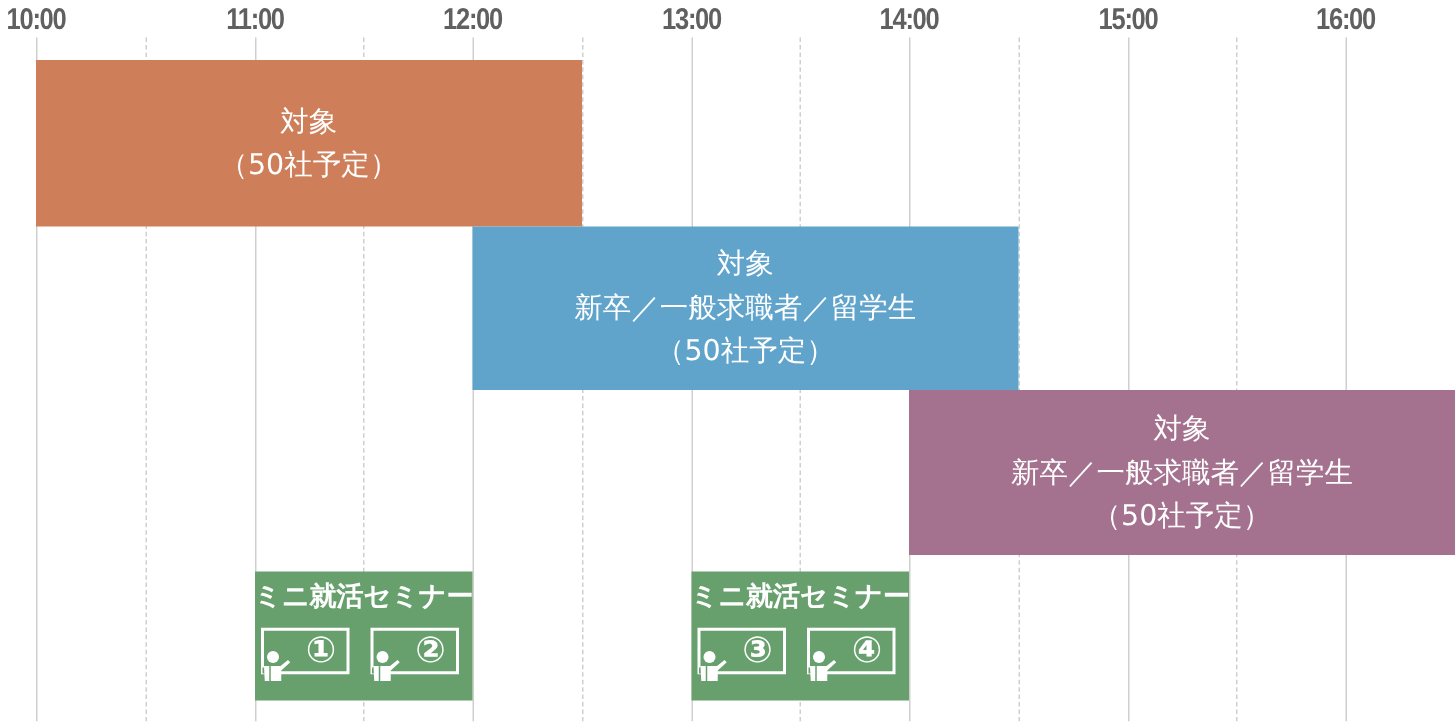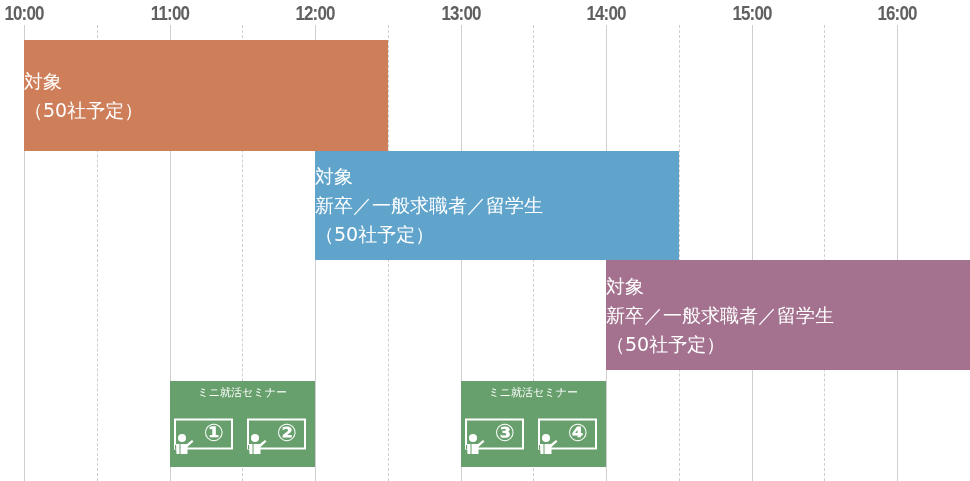--- a/index.html
+++ b/index.html
@@ -6,26 +6,26 @@
   body { width: 970px; height: 481px; position: relative; overflow: hidden;
          font-family: "DejaVu Sans", "Liberation Sans", sans-serif; }
   #stage { position: absolute; left: 0; top: 0; width: 865px; height: 481px; }
   .hour-label { position: absolute; top: 2px; width: 80px; margin-left: -40px; text-align: center;
                 font-family: "Liberation Sans", sans-serif; font-weight: bold; font-size: 20px;
                 color: #606060; letter-spacing: -1px; transform: scaleX(0.85); }
   .vline { position: absolute; top: 25px; bottom: 0; width: 0; }
   .vline.solid { border-left: 1px solid #cfcfcf; }
   .vline.dashed { border-left: 1px dashed #cfcfcf; }
   .block { position: absolute; color: #ffffff; display: flex; flex-direction: column;
-           align-items: flex-start; justify-content: center; text-align: center;
+           align-items: center; justify-content: center; text-align: center;
            font-size: 19px; line-height: 29px; box-sizing: border-box; }
   .block .line { white-space: nowrap; }
   .seminar { position: absolute; background: #67a06d; box-sizing: border-box; }
   .seminar-title { position: absolute; left: 0; right: 0; top: 4px; text-align: center;
-                   color: #ffffff; font-weight: normal; font-size: 11px; white-space: nowrap; }
+                   color: #ffffff; font-weight: bold; font-size: 18px; white-space: nowrap; }
   .board { position: absolute; top: 37px; width: 60px; height: 35px; }
   .board svg { display: block; }
 </style>
 </head>
 <body>
 
 <div id="stage">
     <div class="vline solid" style="left: 24px;"></div>
     <div class="vline dashed" style="left: 96.75px;"></div>
     <div class="vline solid" style="left: 169.5px;"></div>

